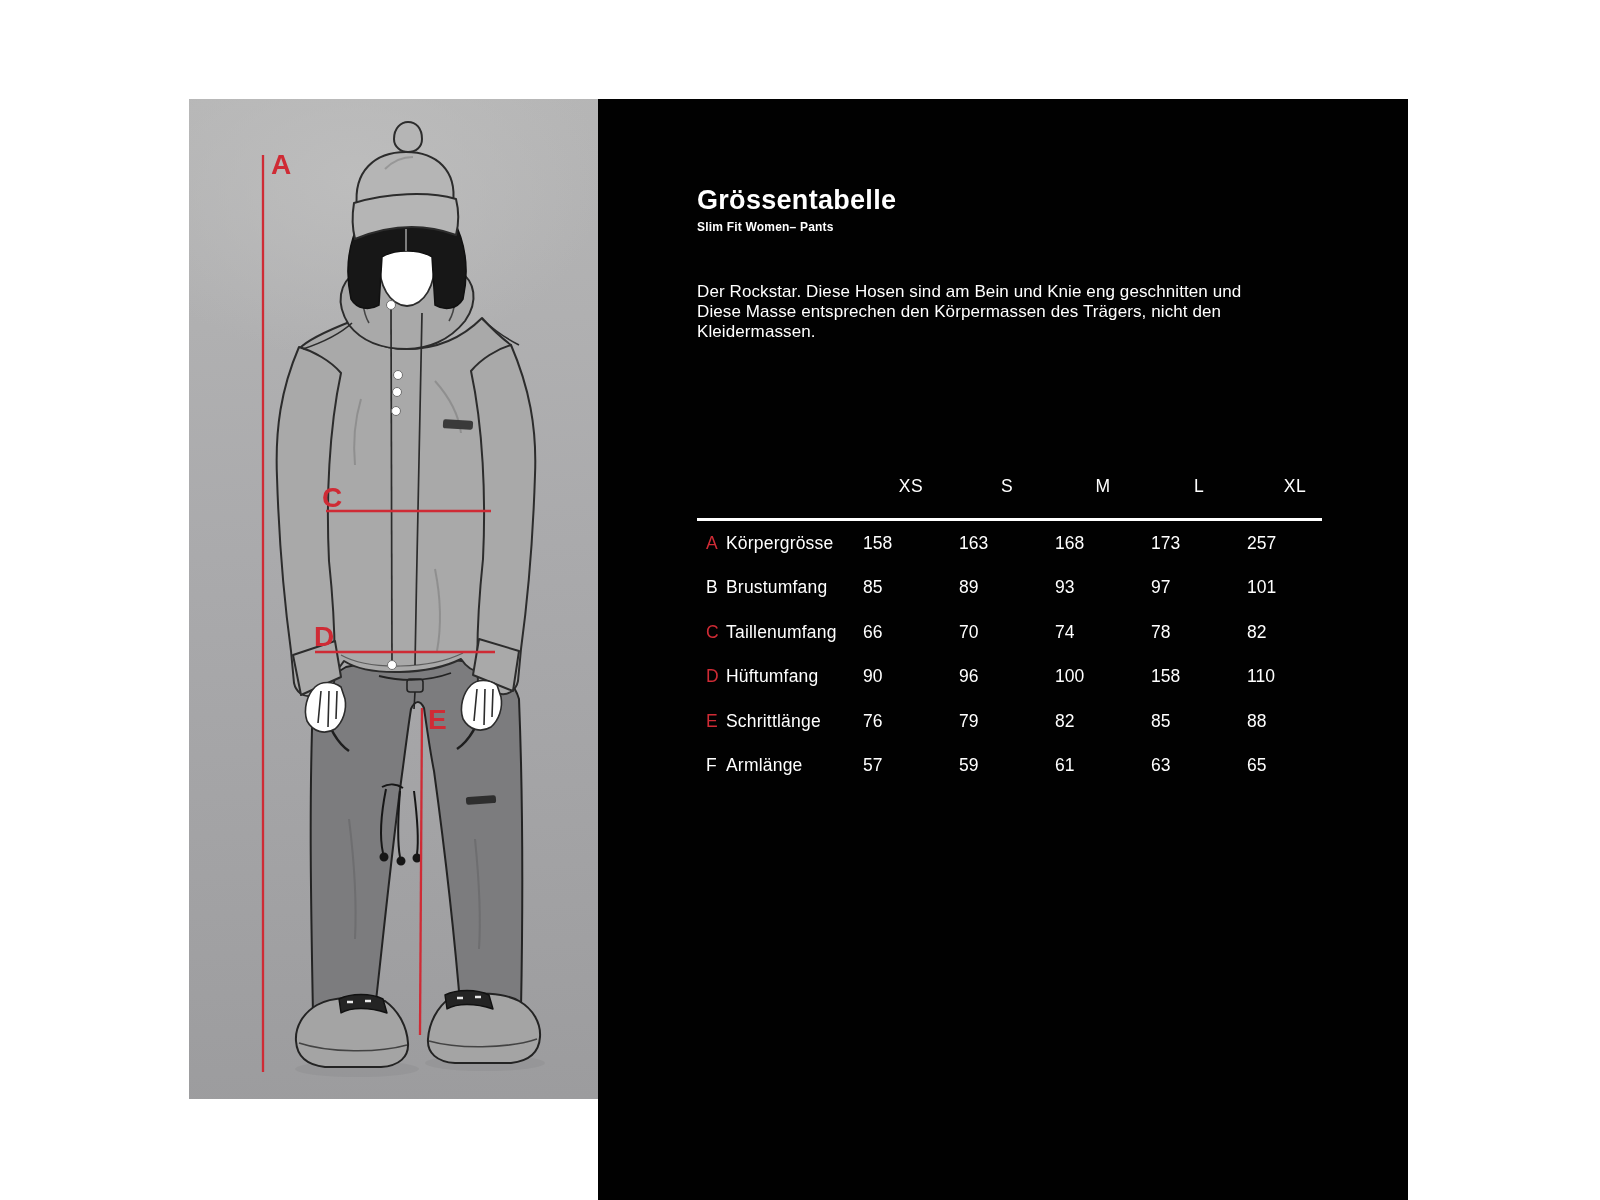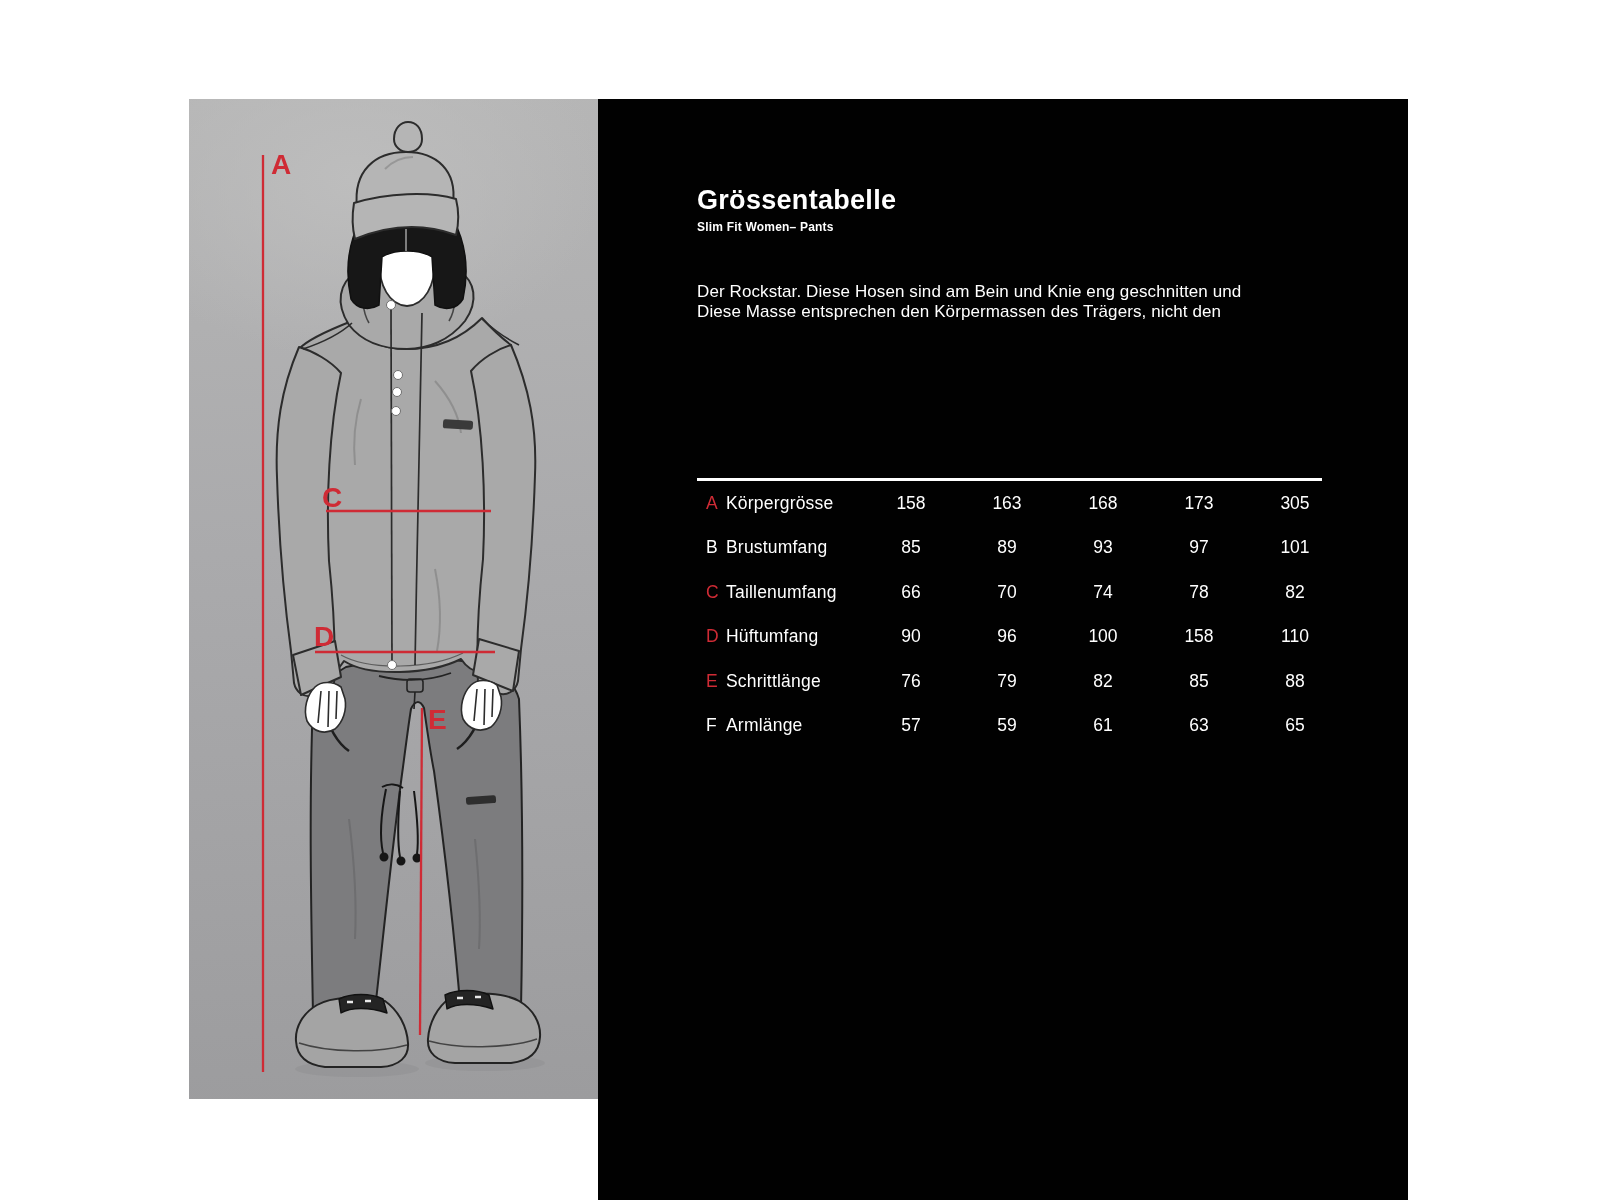--- a/index.html
+++ b/index.html
@@ -21,21 +21,21 @@
   #product-description div{white-space:nowrap;}
   
   #size-table{left:99px;top:367px;width:660px;}
   .t-head{display:grid;grid-template-columns:20px 137px repeat(5,96px);padding-left:9px;height:40px;align-items:center;}
   .t-head .col{text-align:center;font-size:17.5px;letter-spacing:.5px;}
   .t-rule{height:3px;width:625px;background:#ffffff;margin-top:12px;}
   .t-row{display:grid;grid-template-columns:20px 137px repeat(5,96px);padding-left:9px;height:44.5px;align-items:center;font-size:17.5px;}
   .t-row .letter{letter-spacing:.3px;}
   .t-row .letter[data-color="red"]{color:#cf2b35;}
   .t-row .lbl{letter-spacing:.2px;white-space:nowrap;}
-  .t-row .val{text-align:center;}
+  .t-row .val{text-align:left;}
 </style>
 </head>
 <body>
 
 <div id="frame">
 
   <div id="figure-panel">
     <svg viewBox="0 0 409 1000" xmlns="http://www.w3.org/2000/svg">
 
       <g>
@@ -164,33 +164,43 @@
     </svg>
   </div>
 
   <div id="info-panel">
     <div id="page-title" class="abs">Grössentabelle</div>
     <div id="page-subtitle" class="abs">Slim Fit Women– Pants</div>
 
     <div id="product-description" class="abs">
       <div>Der Rockstar. Diese Hosen sind am Bein und Knie eng geschnitten und</div>
       <div>Diese Masse entsprechen den Körpermassen des Trägers, nicht den</div>
+      <div>Kleidermassen.</div>
     </div>
 
     <div id="size-table" class="abs">
+      <div class="t-head">
+        <span></span>
+          <span></span>
+        <span class="col">XS</span>
+        <span class="col">S</span>
+        <span class="col">M</span>
+        <span class="col">L</span>
+        <span class="col">XL</span>
+      </div>
       <div class="t-rule"></div>
 
       <div class="t-row">
         <span class="letter" data-color="red">A</span>
         <span class="lbl">Körpergrösse</span>
         <span class="val">158</span>
         <span class="val">163</span>
         <span class="val">168</span>
         <span class="val">173</span>
-        <span class="val">305</span>
+        <span class="val">257</span>
       </div>
       <div class="t-row">
         <span class="letter" data-color="white">B</span>
         <span class="lbl">Brustumfang</span>
         <span class="val">85</span>
         <span class="val">89</span>
         <span class="val">93</span>
         <span class="val">97</span>
         <span class="val">101</span>
       </div>

